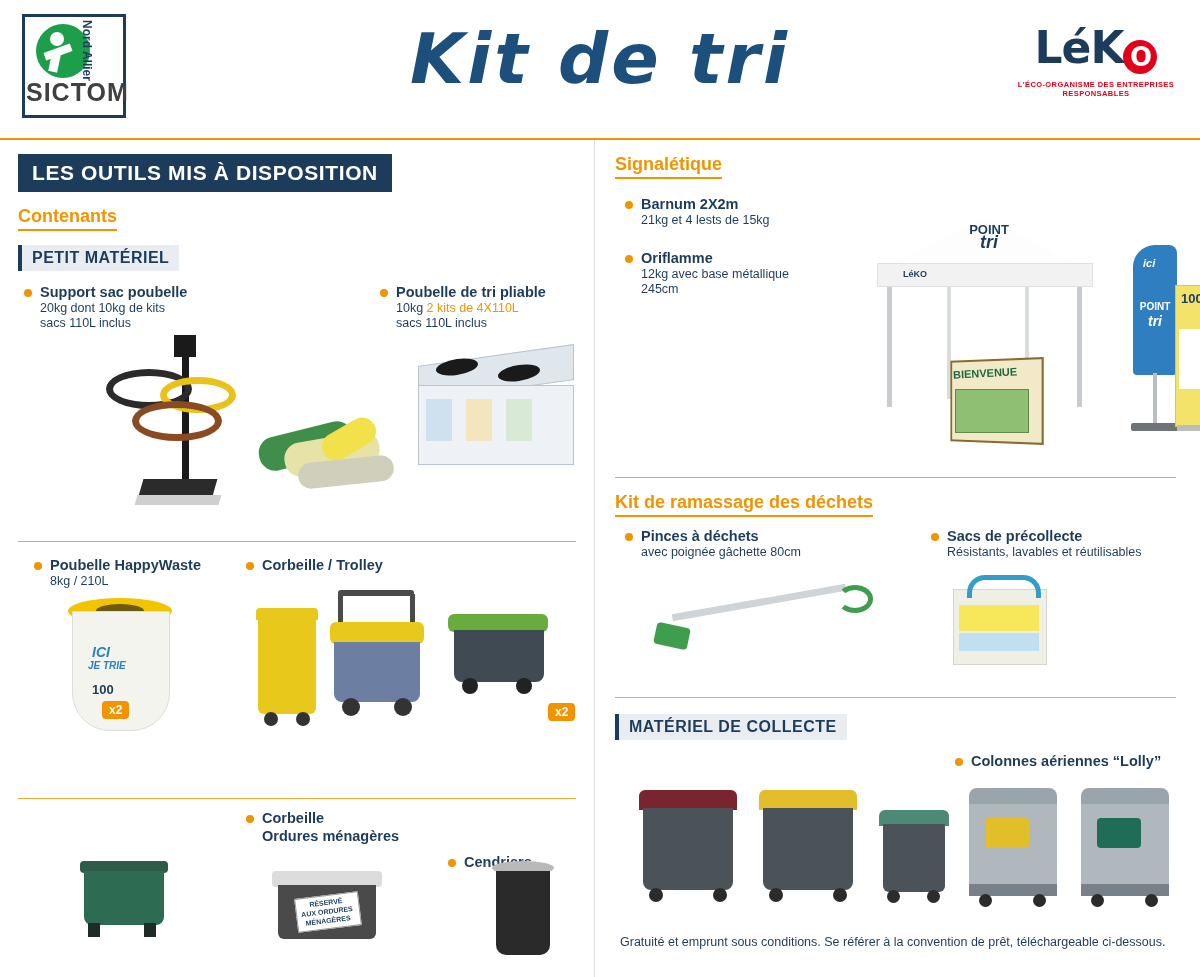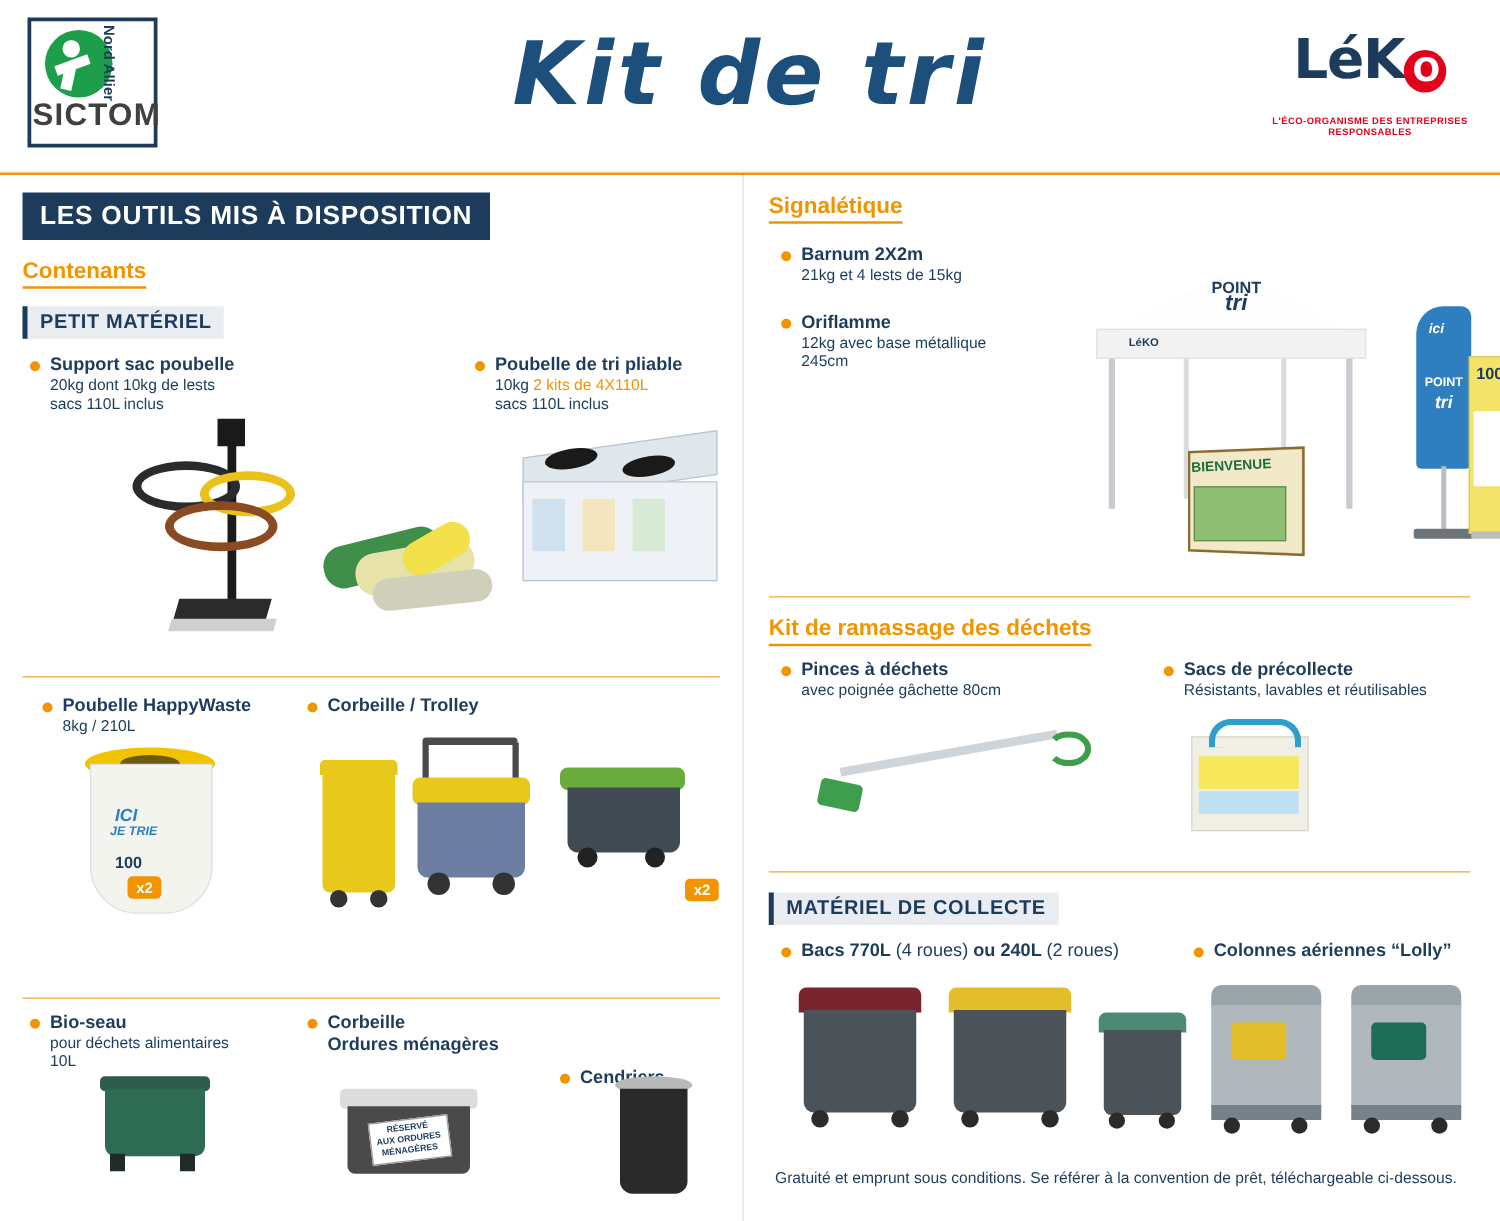--- a/index.html
+++ b/index.html
@@ -119,21 +119,21 @@
     color: #ffffff;
     font-size: 26px;
     line-height: 34px;
     text-align: center;
     vertical-align: -3px;
   }
   .leko-tag {
     font-size: 7.5px;
     color: #e2001a;
     letter-spacing: 0.4px;
-    margin-top: 18px;
+    margin-top: 6px;
     font-weight: bold;
   }
 
   
   .columns {
     position: relative;
     display: flex;
   }
   .col-left {
     width: 594px;
@@ -264,21 +264,21 @@
 
     <div class="bar-title">LES OUTILS MIS À DISPOSITION</div>
     <div><span class="orange-title">Contenants</span></div>
     <div><span class="sub-title">PETIT MATÉRIEL</span></div>
 
     
     <div style="position:relative; height:248px; margin-top:12px;">
 
       <div class="item" style="position:absolute; left:6px; top:0; width:250px;">
         <div class="item-title">Support sac poubelle</div>
-        <div class="item-desc">20kg dont 10kg de lests</div>
+        <div class="item-desc">20kg dont 10kg de kits</div>
         <div class="item-desc">sacs 110L inclus</div>
       </div>
 
       <div class="art" style="left:78px; top:44px; width:180px; height:190px;">
         <div style="position:absolute; left:78px; top:8px; width:22px; height:22px; background:#1a1a1a;"></div>
         <div style="position:absolute; left:86px; top:28px; width:7px; height:128px; background:#1a1a1a;"></div>
         <div style="position:absolute; left:10px; top:42px; width:72px; height:26px; border:7px solid #2b2b2b; border-radius:50%;"></div>
         <div style="position:absolute; left:64px; top:50px; width:62px; height:22px; border:7px solid #e8c21a; border-radius:50%;"></div>
         <div style="position:absolute; left:36px; top:74px; width:76px; height:26px; border:7px solid #8a4b22; border-radius:50%;"></div>
         <div style="position:absolute; left:44px; top:152px; width:74px; height:24px; background:#2b2b2b; transform:skewX(-16deg);"></div>
@@ -359,25 +359,20 @@
         <div style="position:absolute; left:14px; top:64px; width:16px; height:16px; background:#222; border-radius:50%;"></div>
         <div style="position:absolute; left:68px; top:64px; width:16px; height:16px; background:#222; border-radius:50%;"></div>
       </div>
 
     </div>
 
     <hr class="hr-orange">
 
     
     <div style="position:relative; height:180px;">
-      <div class="item" style="position:absolute; left:6px; top:0; width:210px;">
-        <div class="item-title">Bio-seau</div>
-        <div class="item-desc">pour déchets alimentaires</div>
-        <div class="item-desc">10L</div>
-      </div>
       <div class="art" style="left:56px; top:52px; width:110px; height:84px;">
         <div style="position:absolute; left:6px; top:0; width:88px; height:12px; background:#2f5c4a; border-radius:4px;"></div>
         <div style="position:absolute; left:10px; top:10px; width:80px; height:54px; background:#2d6b52; border-radius:0 0 8px 8px;"></div>
         <div style="position:absolute; left:14px; top:62px; width:12px; height:14px; background:#1e2b28;"></div>
         <div style="position:absolute; left:70px; top:62px; width:12px; height:14px; background:#1e2b28;"></div>
       </div>
 
       <div class="item" style="position:absolute; left:228px; top:0; width:210px;">
         <div class="item-title">Corbeille</div>
         <div class="item-title">Ordures ménagères</div>
@@ -484,28 +479,20 @@
         <div style="position:absolute; left:14px; top:30px; width:80px; height:26px; background:#f6e85a;"></div>
         <div style="position:absolute; left:14px; top:58px; width:80px; height:18px; background:#bfe0f1;"></div>
       </div>
     </div>
 
     <hr class="hr-orange">
 
     <div><span class="sub-title" style="margin-top:6px;">MATÉRIEL DE COLLECTE</span></div>
 
     <div style="position:relative; height:240px; margin-top:12px;">
-      <div class="item" style="position:absolute; left:10px; top:0; width:330px;">
-        <div class="item-title">
-          <span>Bacs 770L</span>
-          <span style="font-weight:normal;">(4 roues)</span>
-          <span>ou 240L</span>
-          <span style="font-weight:normal;">(2 roues)</span>
-        </div>
-      </div>
       <div class="item" style="position:absolute; left:340px; top:0; width:250px;">
         <div class="item-title">Colonnes aériennes “Lolly”</div>
       </div>
 
       <div class="art" style="left:20px; top:38px; width:110px; height:130px;">
         <div style="position:absolute; left:4px; top:0; width:98px; height:20px; background:#7a2430; border-radius:6px 6px 0 0;"></div>
         <div style="position:absolute; left:8px; top:18px; width:90px; height:82px; background:#4b5359; border-radius:0 0 8px 8px;"></div>
         <div style="position:absolute; left:14px; top:98px; width:14px; height:14px; background:#2b2b2b; border-radius:50%;"></div>
         <div style="position:absolute; left:78px; top:98px; width:14px; height:14px; background:#2b2b2b; border-radius:50%;"></div>
       </div>

